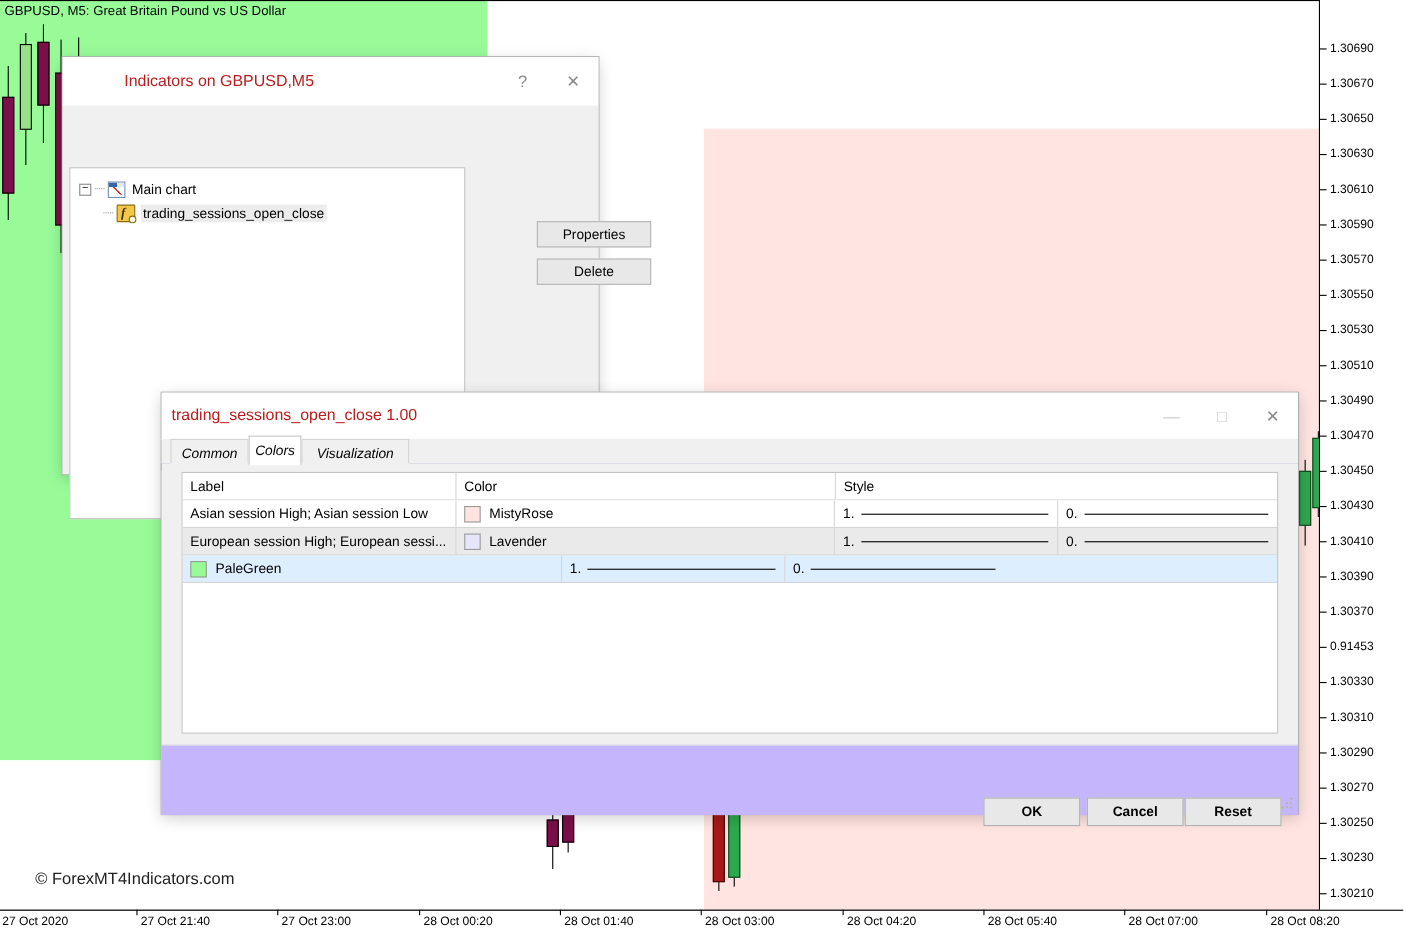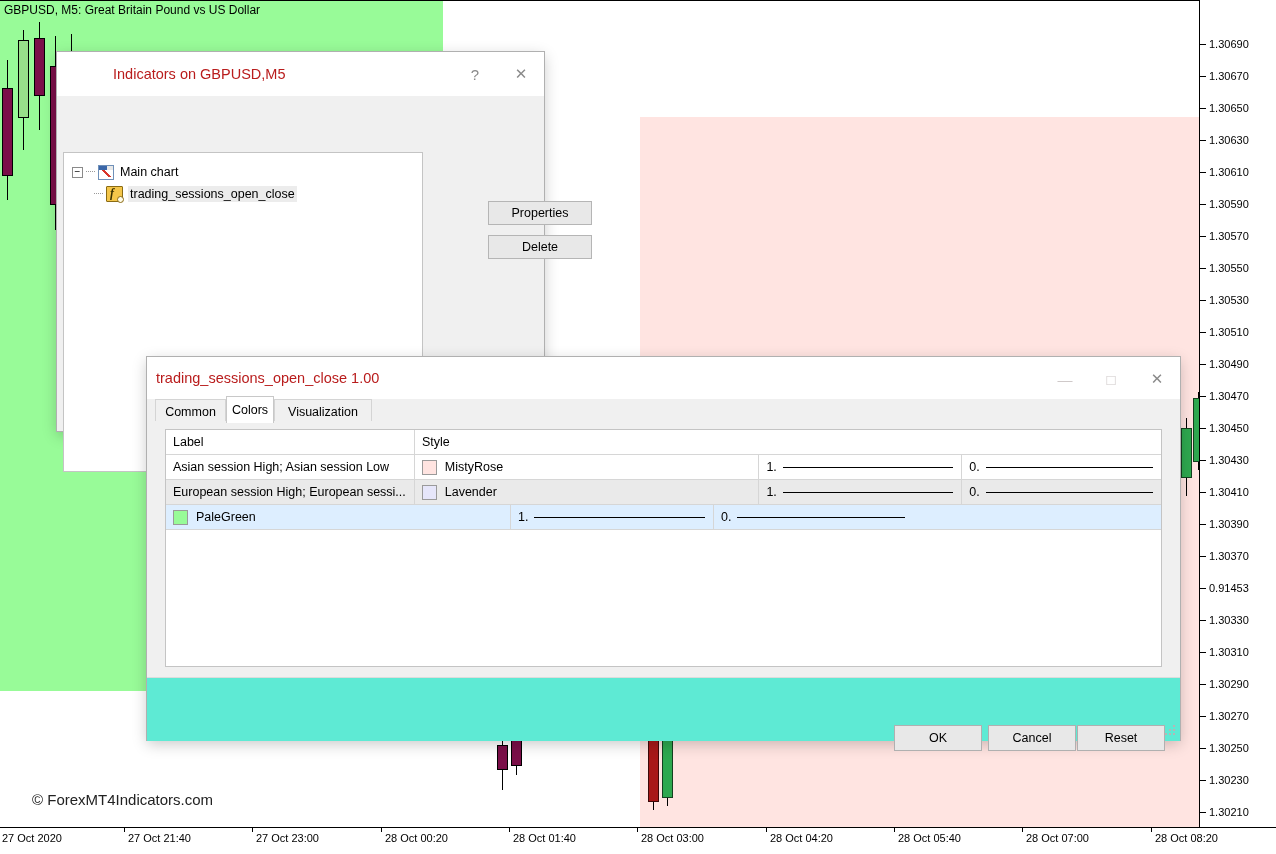--- a/index.html
+++ b/index.html
@@ -205,20 +205,21 @@
   #props-window {
     left: 147px; top: 357px; width: 1033px; height: 383px;
   }
   #props-window .win-title { height: 42px; border-bottom: 1px solid #ffffff; }
   #props-window .win-title .wt-text { margin-left: 9px; font-size: 14.5px; }
 
   #props-tabstrip {
     position: absolute; left: 0; top: 42px; width: 1033px; height: 22px;
     background: #f0f0f0;
     border-bottom: 7px solid #4c1d95;
+    font-style: italic;
   }
   .tab {
     position: absolute; top: 0; height: 24px;
     display: flex; align-items: center; justify-content: center;
     font-size: 12.5px; color: #000;
     background: #f0f0f0;
     border: 1px solid #d4d4d4;
     border-bottom: none;
     box-sizing: border-box;
     cursor: default;
@@ -272,22 +273,23 @@
     width: 15px; height: 15px; border: 1px solid #9a9a9a;
     box-sizing: border-box; margin-right: 8px; flex: 0 0 auto;
   }
   .num-prefix { margin-right: 6px; }
   .line-sample {
     flex: 1 1 auto; height: 1px; background: #000; margin-right: 8px;
   }
 
   #props-footer {
     position: absolute; left: 0; top: 320px; width: 1033px; height: 63px;
-    background: #5eead4;
+    background: #c4b5fd;
     border-top: 1px solid #dcdcdc;
+    font-weight: bold;
   }
   .footer-btn {
     position: absolute; top: 47px; width: 88px; height: 26px;
     background: #e8e8e8; border: 1px solid #b0b0b0;
     font-size: 12.5px; color: #000;
     display: flex; align-items: center; justify-content: center;
     box-sizing: border-box; cursor: default;
   }
   #btn-ok { left: 747px; }
   #btn-cancel { left: 841px; }
@@ -492,20 +494,21 @@
     <div id="props-tabstrip">
       <div class="tab" id="tab-common">Common</div>
       <div class="tab active" id="tab-colors">Colors</div>
       <div class="tab" id="tab-visualization">Visualization</div>
     </div>
 
     <div id="props-content">
       <div id="color-table">
         <div class="ct-header">
           <div class="ct-cell c-label">Label</div>
+          <div class="ct-cell c-color">Color</div>
           <div class="ct-cell c-style last">Style</div>
         </div>
         <div id="ct-body">
             <div class="ct-row r0">
               <div class="ct-cell c-label">Asian session High; Asian session Low</div>
               <div class="ct-cell c-color">
                 <span class="swatch" style="background: rgb(255, 228, 225);"></span>
                 <span>MistyRose</span>
               </div>
               <div class="ct-cell c-width">

